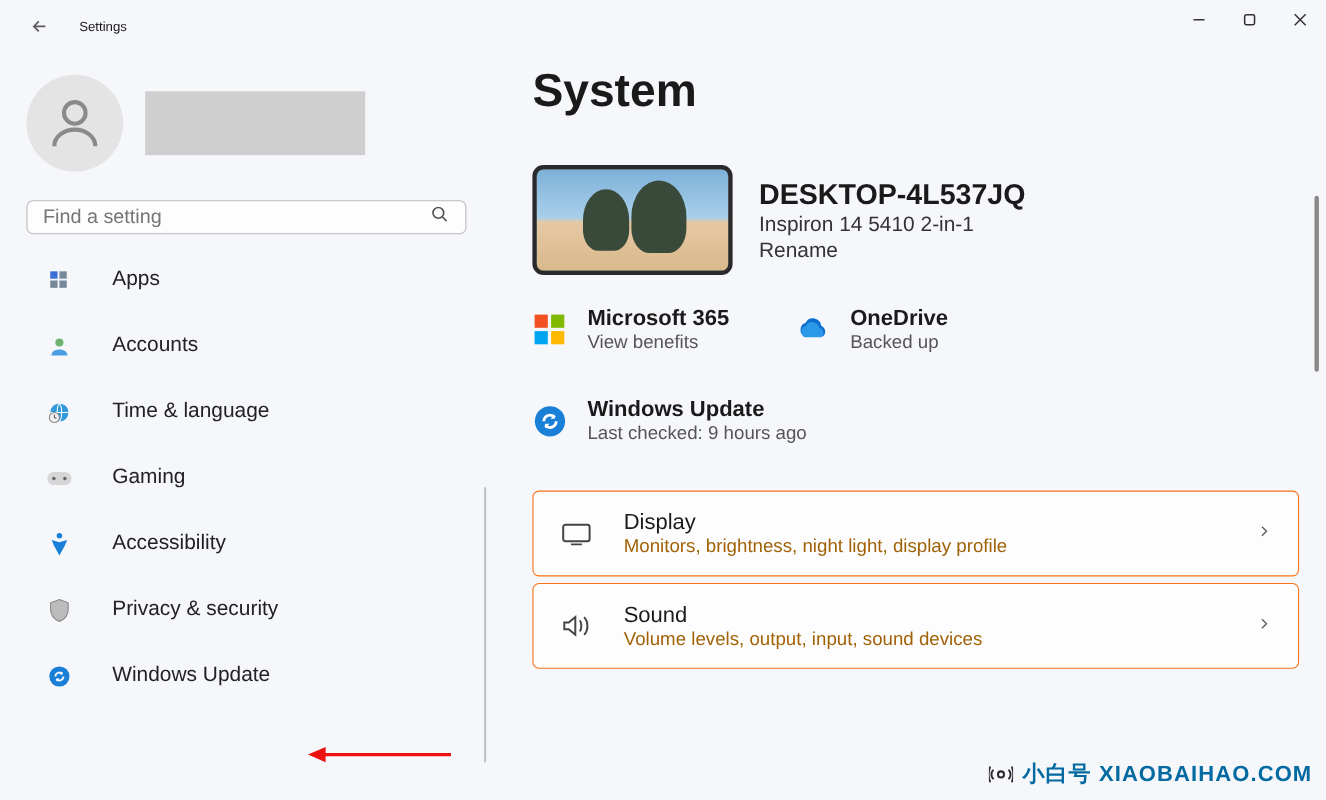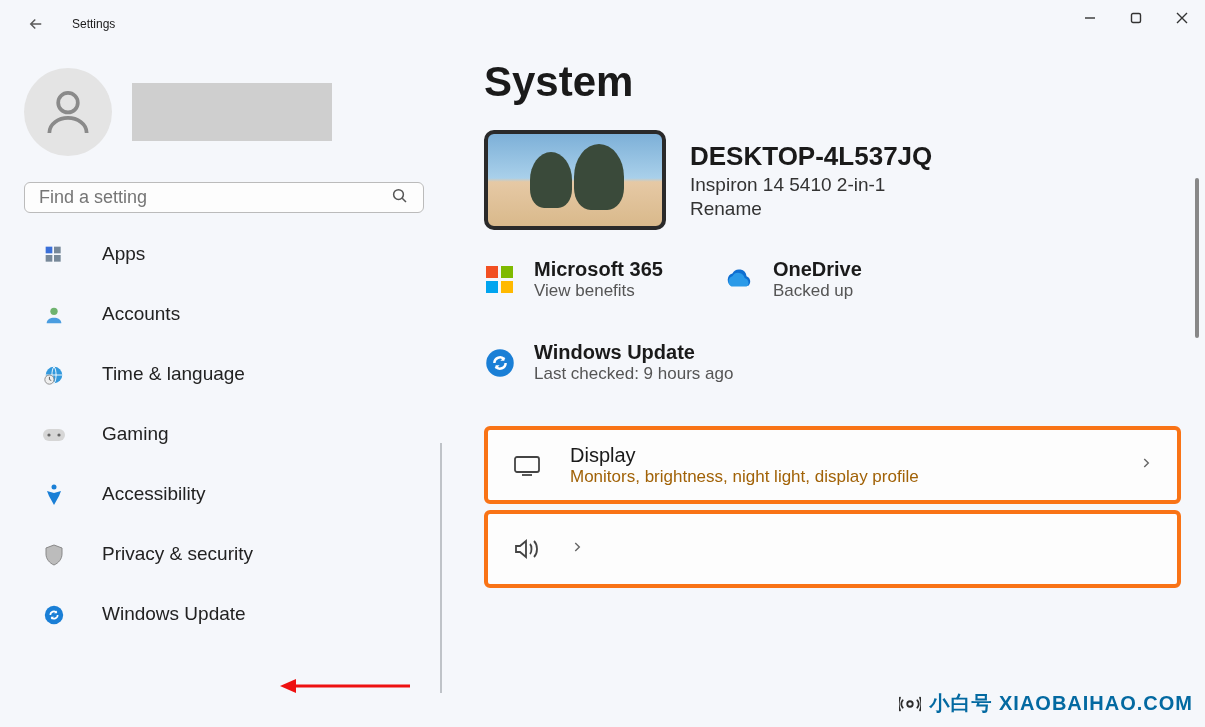--- a/index.html
+++ b/index.html
@@ -98,21 +98,21 @@
   }
   .main {
     flex: 1;
     padding: 10px 24px 0 44px;
     position: relative;
     overflow: hidden;
   }
   .page-title {
     font-size: 42px;
     font-weight: 600;
-    margin-bottom: 24px;
+    margin-bottom: 44px;
   }
   .device-row {
     display: flex; align-items: center; gap: 24px;
     margin-bottom: 28px;
   }
   .device-thumb {
     width: 182px; height: 100px;
     border: 4px solid #2a2a2a;
     border-radius: 10px;
     background: linear-gradient(to bottom, #7db0d8 0%, #a9d0ea 48%, #e6c9a5 52%, #d9b98b 100%);
@@ -135,21 +135,21 @@
   }
   .tile {
     display: flex; align-items: center; gap: 18px;
   }
   .tile-icon { width: 32px; height: 32px; display:flex; align-items:center; justify-content:center; }
   .tile-text .tile-title { font-size: 20px; font-weight: 600; }
   .tile-text .tile-sub { font-size: 17px; color: #555; }
   .settings-list { }
   .settings-card {
     background: #fdfdfd;
-    border: 4px solid #f97316;
+    border: 1px solid #f97316;
     border-radius: 6px;
     min-height: 78px;
     display: flex; align-items: center;
     padding: 12px 24px;
     margin-bottom: 6px;
     cursor: pointer;
     gap: 28px;
   }
   .card-icon { width: 30px; display:flex; align-items:center; justify-content:center; color:#444;}
   .card-text { flex: 1; }
@@ -371,20 +371,24 @@
             </svg>
         </span>
       </div>
       <div class="settings-card">
         <span class="card-icon">
           <svg width="28" height="24" viewBox="0 0 28 24" fill="none" stroke="#444" stroke-width="1.8">
               <path d="M3 9v6h4l6 5V4L7 9z" fill="none"></path>
               <path d="M17 7c2 2 2 8 0 10M21 4c4 4 4 12 0 16"></path>
             </svg>
         </span>
+        <div class="card-text">
+          <div class="card-title">Sound</div>
+          <div class="card-sub">Volume levels, output, input, sound devices</div>
+        </div>
         <span class="chevron">
           <svg width="14" height="14" viewBox="0 0 24 24" fill="none" stroke="currentColor" stroke-width="2.4">
               <path d="M9 5l7 7-7 7"></path>
             </svg>
         </span>
       </div>
     </div>
 
     <div class="scroll-indicator"></div>
   </div>

